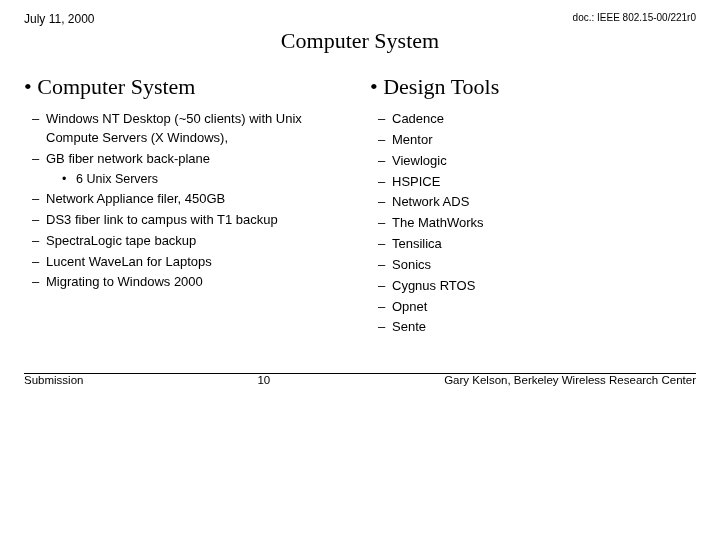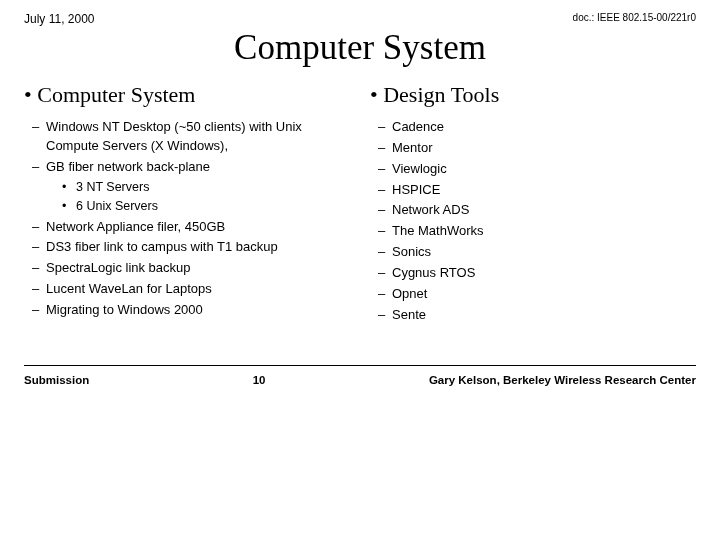--- a/index.html
+++ b/index.html
@@ -37,23 +37,23 @@
       font-family: Arial, sans-serif;
     }
 
     .header-right {
       font-size: 10px;
       font-family: Arial, sans-serif;
     }
 
     .main-title {
       text-align: center;
-      font-size: 35px;
+      font-size: 22px;
       font-family: 'Times New Roman', Times, serif;
-      margin-bottom: 14px;
+      margin-bottom: 20px;
     }
 
     .content-area {
       display: flex;
       flex: 1;
     }
 
     .left-column {
       flex: 1;
       padding-right: 10px;
@@ -109,22 +109,21 @@
       position: absolute;
       left: 0;
     }
 
     .footer-row {
       display: flex;
       justify-content: space-between;
       align-items: flex-end;
       margin-top: 6px;
       border-top: 1px solid #000;
-      padding-top: 8px;
-      font-weight: bold;
+      padding-top: 0;
     }
 
     .footer-left {
       font-size: 11.5px;
       font-family: Arial, sans-serif;
     }
 
     .footer-center {
       font-size: 11.5px;
       font-family: Arial, sans-serif;
@@ -151,41 +150,41 @@
 
     <div class="left-column">
       <div class="section-title">• Computer System</div>
       <ul class="dash-list">
         <li>
           <span>Windows NT Desktop (~50 clients) with Unix Compute Servers (X Windows),</span>
         </li>
         <li>
           <span>GB fiber network back-plane</span>
           <ul class="sub-bullets">
-            <li>3 NT Servers</li>
             <li>6 Unix Servers</li>
           </ul>
         </li>
         <li>Network Appliance filer, 450GB</li>
         <li>DS3 fiber link to campus with T1 backup</li>
-        <li>SpectraLogic link backup</li>
+        <li>SpectraLogic tape backup</li>
         <li>Lucent WaveLan for Laptops</li>
         <li>Migrating to Windows 2000</li>
       </ul>
     </div>
 
     <div class="right-column">
       <div class="section-title">• Design Tools</div>
       <ul class="dash-list" id="right-list">
       <li>Cadence</li>
           <li>Mentor</li>
           <li>Viewlogic</li>
           <li>HSPICE</li>
           <li>Network ADS</li>
           <li>The MathWorks</li>
+          <li>Tensilica</li>
           <li>Sonics</li>
           <li>Cygnus RTOS</li>
           <li>Opnet</li>
           <li>Sente</li>
         </ul>
     </div>
 
   </div>
 
   <div class="footer-row">

